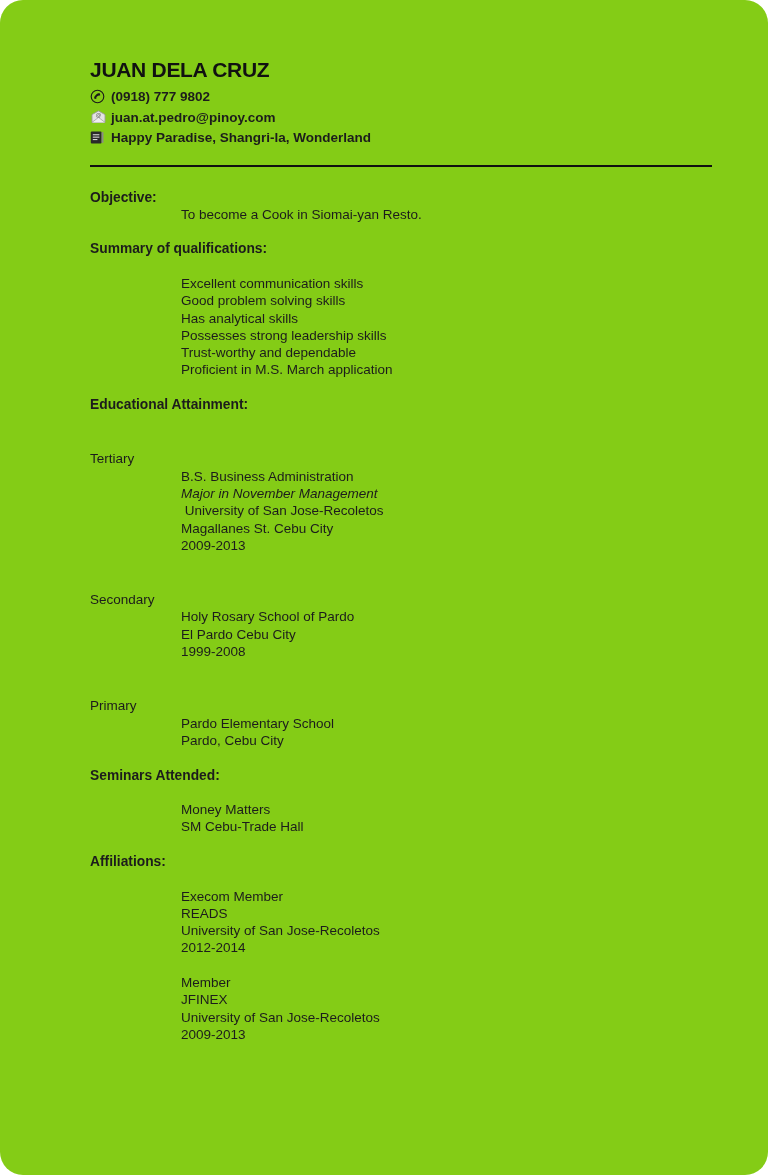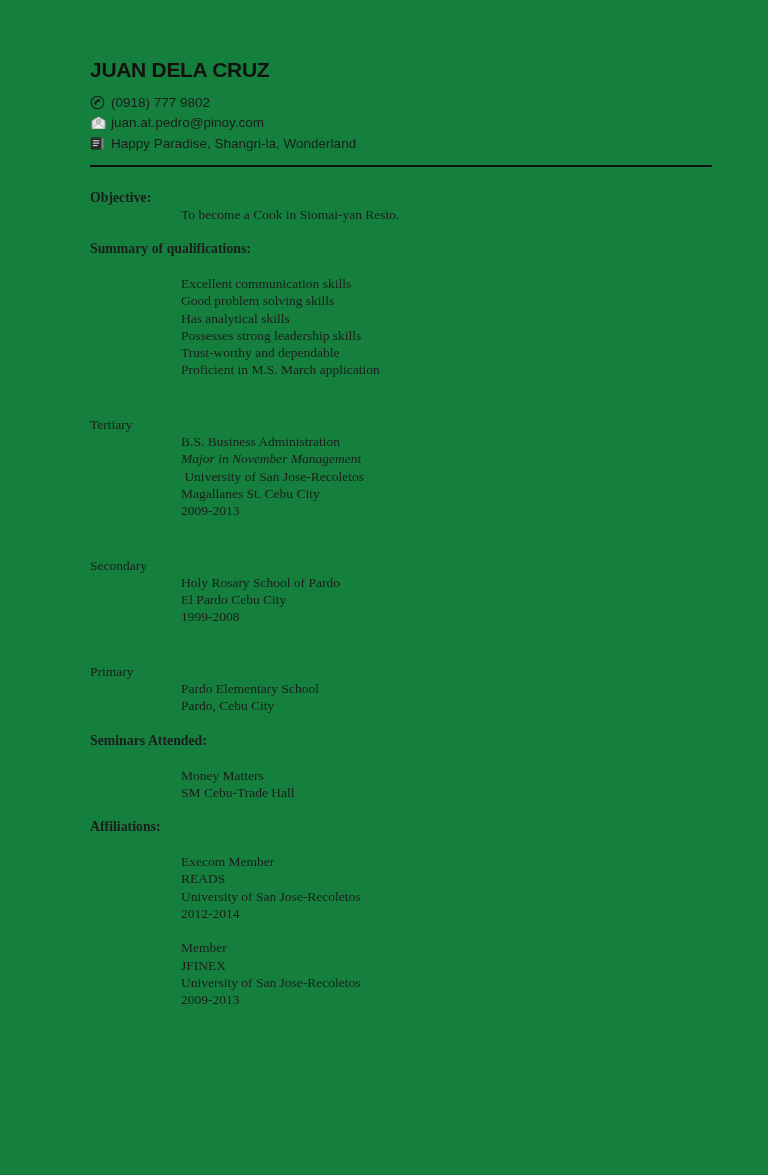--- a/index.html
+++ b/index.html
@@ -1,54 +1,56 @@
 <!DOCTYPE html>
 <html><head>
 <meta charset="utf-8">
 <style>
   html, body { margin: 0; padding: 0; background: #ffffff; }
   .page {
     width: 768px;
     height: 1175px;
     box-sizing: border-box;
-    background: #15803d;
+    background: #84cc16;
     color: #1c1c1c;
     font-family: "Liberation Sans", sans-serif;
     padding: 57px 56px 0 90px;
     overflow: hidden;
+    border-radius: 23px;
   }
   .name {
     font-size: 21px;
     line-height: 25px;
     font-weight: bold;
     letter-spacing: -0.3px;
     color: #111111;
     margin: 0 0 7px 0;
   }
   .contact-row {
     display: flex;
-    align-items: flex-end;
+    align-items: flex-start;
     height: 20.5px;
     font-size: 13.5px;
     color: #1c1c1c;
+    font-weight: bold;
   }
   .contact-icon {
     width: 21px;
     display: flex;
     align-items: center;
     justify-content: flex-start;
     flex: 0 0 21px;
   }
   .rule {
     border: none;
     border-top: 2px solid #101010;
     margin: 14px 0 0 0;
   }
   .doc { font-size: 13.5px; line-height: 17.3px; }
-  .sec { margin-top: 17.3px; font-family: Liberation Serif, serif; }
+  .sec { margin-top: 17.3px; }
   .first-sec { margin-top: 22px; }
   .label { font-weight: bold; font-size: 13.8px; }
   .lvl { padding-left: 0; white-space: pre-wrap; margin-top: 37px; }
   .ind { padding-left: 91px; white-space: pre-wrap; }
   .italic { font-style: italic; }
 </style>
 </head>
 <body>
 
 <div class="page">
@@ -105,20 +107,23 @@
     </div>
     <div class="sec">
       <div class="ind">Excellent communication skills</div>
       <div class="ind">Good problem solving skills</div>
       <div class="ind">Has analytical skills</div>
       <div class="ind">Possesses strong leadership skills</div>
       <div class="ind">Trust-worthy and dependable</div>
       <div class="ind">Proficient in M.S. March application</div>
     </div>
 
+    <div class="sec">
+      <div class="label">Educational Attainment:</div>
+    </div>
 
     <div class="sec">
       <div class="lvl">Tertiary</div>
       <div class="ind">B.S. Business Administration</div>
       <div class="ind italic">Major in November Management</div>
       <div class="ind"> University of San Jose-Recoletos</div>
       <div class="ind">Magallanes St. Cebu City</div>
       <div class="ind">2009-2013</div>
     </div>
 

